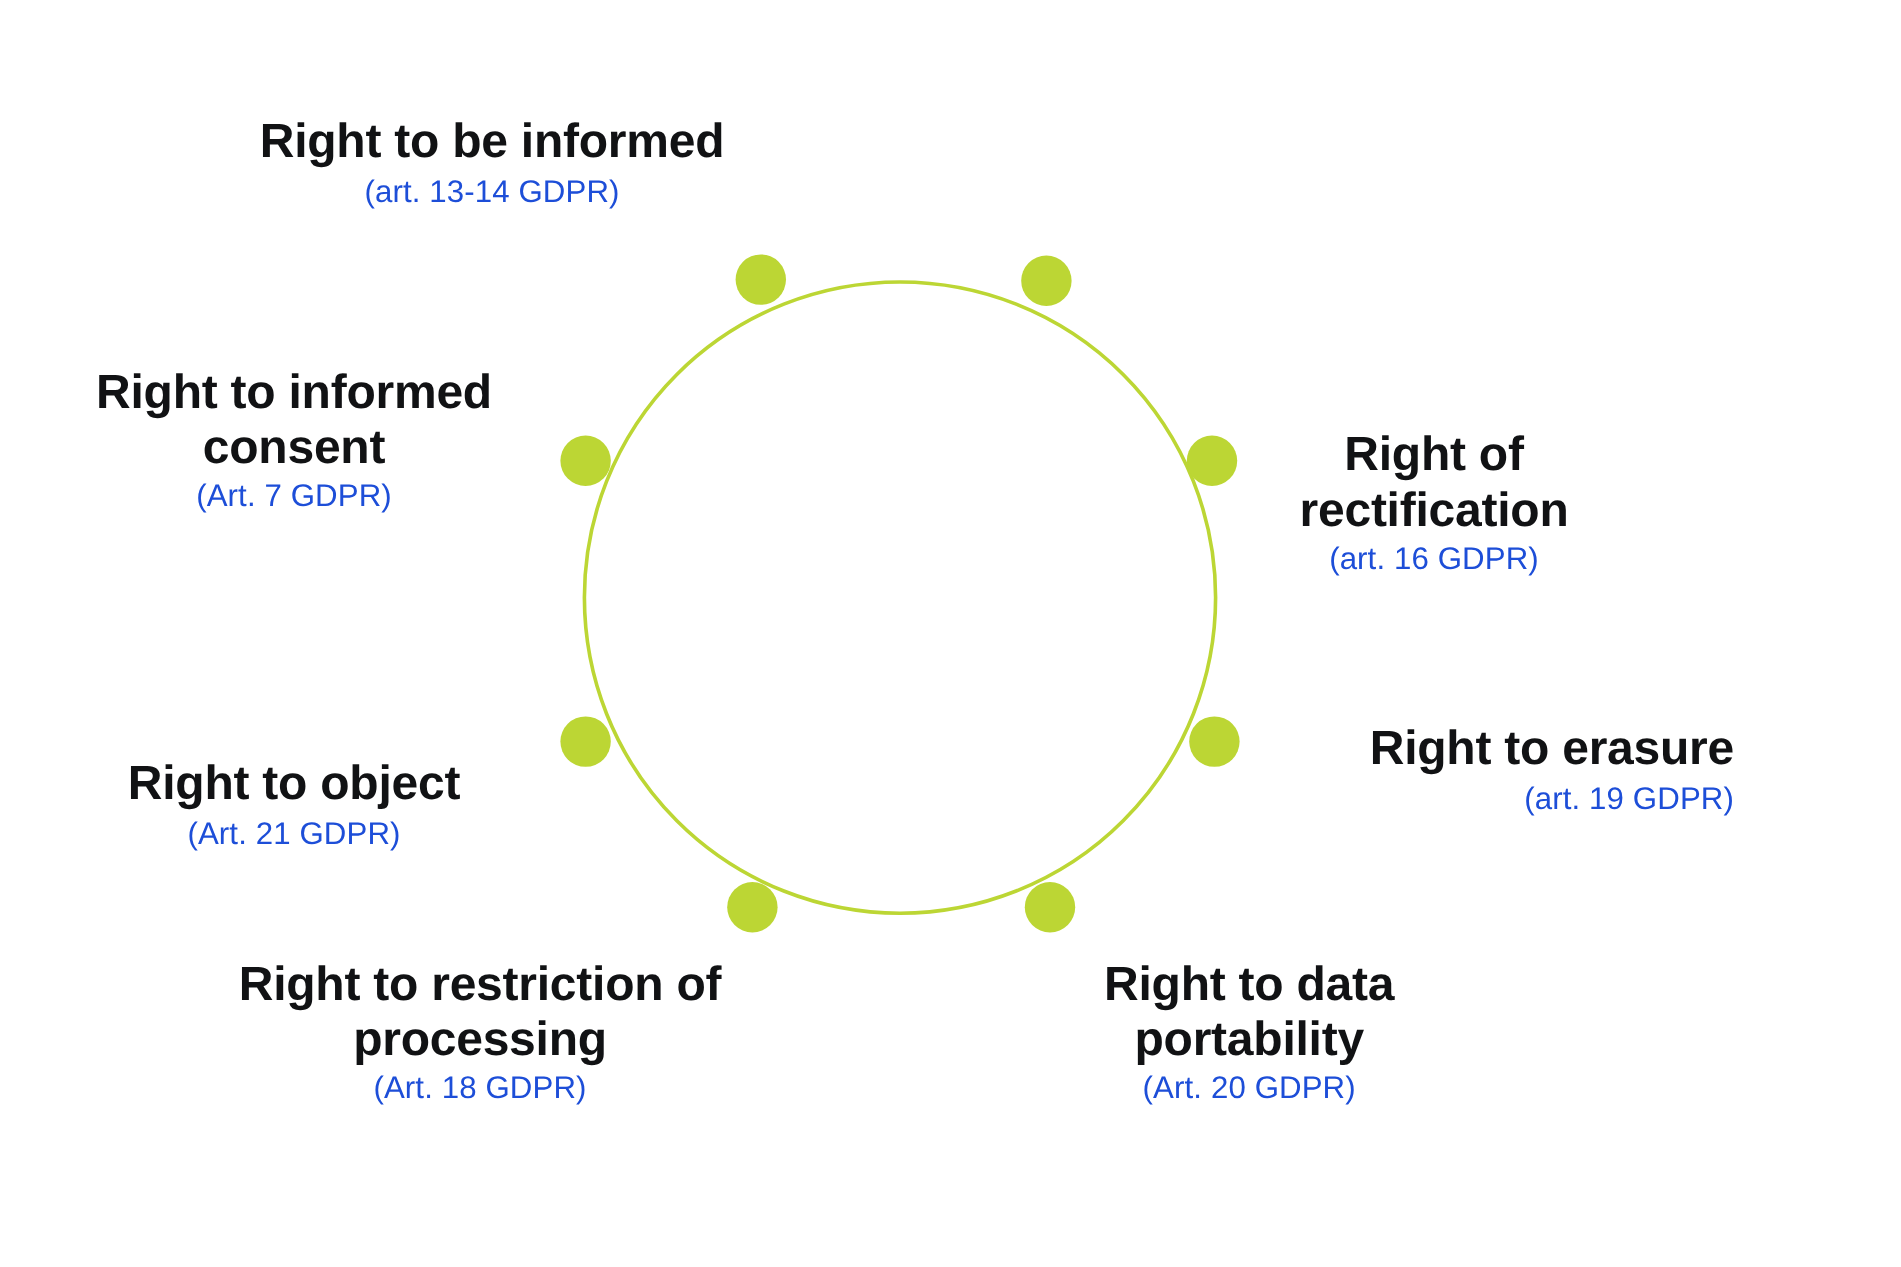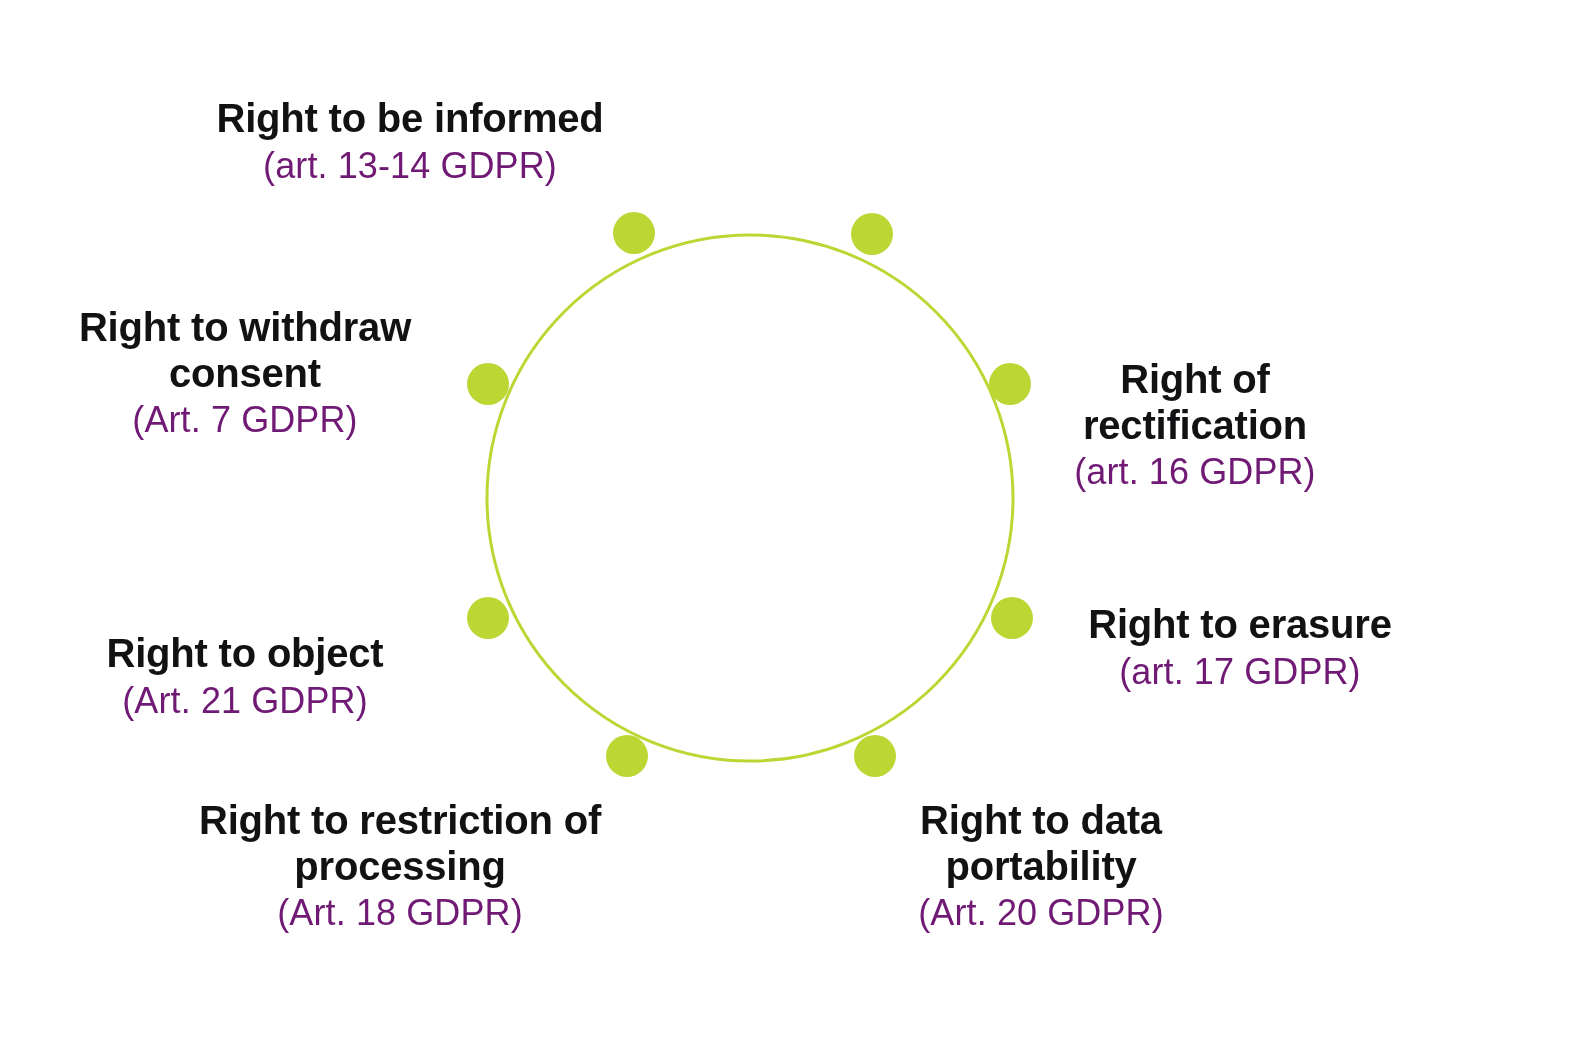--- a/index.html
+++ b/index.html
@@ -34,26 +34,26 @@
     display: block;
     font-weight: 700;
     font-size: 40px;
     letter-spacing: -0.2px;
     color: #111214;
     white-space: pre-line;
   }
   .label .article {
     display: block;
     font-weight: 400;
-    font-size: 36px;
+    font-size: 26px;
     letter-spacing: 0.1px;
-    color: #701a75;
+    color: #1d4ed8;
     margin-top: 3px;
   }
-  .align-right { text-align: center; }
+  .align-right { text-align: right; }
   .align-center{ text-align: center;}
 
   
   #lbl-informed     { left: 120px;  top: 96px;  width: 580px; text-align: center; }
   #lbl-access       { left: 840px;  top: 100px; width: 420px; }
   #lbl-withdraw     { left: 10px;   top: 305px; width: 470px; }
   #lbl-rectification{ left: 1020px; top: 317px; width: 350px; margin-top: 40px; }
   #lbl-object       { left: 40px;   top: 631px; width: 410px; }
   #lbl-erasure      { left: 1035px; top: 602px; width: 410px; }
   #lbl-restriction  { left: 110px;  top: 798px; width: 580px; }
@@ -86,39 +86,39 @@
   </div>
 
   <div class="label align-center" id="lbl-rectification">
     <span class="title">Right of
 rectification</span>
     <span class="article">(art. 16 GDPR)</span>
   </div>
 
   <div class="label align-right" id="lbl-erasure">
     <span class="title">Right to erasure</span>
-    <span class="article">(art. 17 GDPR)</span>
+    <span class="article">(art. 19 GDPR)</span>
   </div>
 
   <div class="label align-center" id="lbl-portability">
     <span class="title">Right to data
 portability</span>
     <span class="article">(Art. 20 GDPR)</span>
   </div>
 
   <div class="label align-center" id="lbl-restriction">
     <span class="title">Right to restriction of
 processing</span>
     <span class="article">(Art. 18 GDPR)</span>
   </div>
 
   <div class="label align-center" id="lbl-object">
     <span class="title">Right to object</span>
     <span class="article">(Art. 21 GDPR)</span>
   </div>
 
   <div class="label align-center" id="lbl-withdraw">
-    <span class="title">Right to withdraw
+    <span class="title">Right to informed
 consent</span>
     <span class="article">(Art. 7 GDPR)</span>
   </div>
 
 </div>
 
 </body></html>

